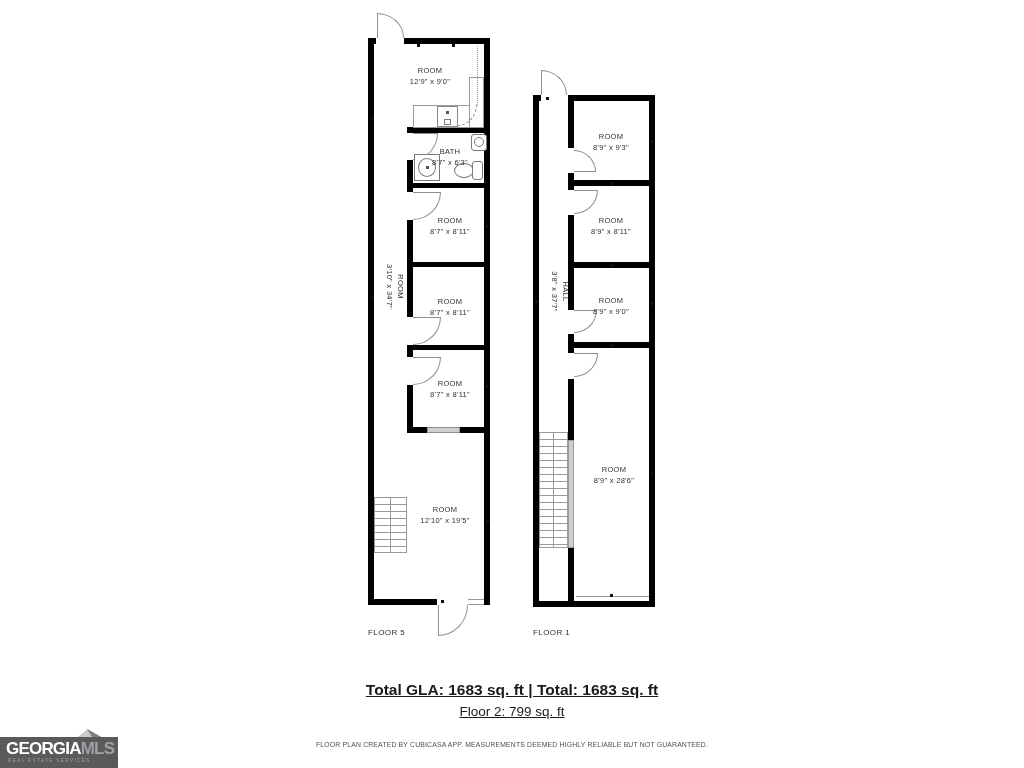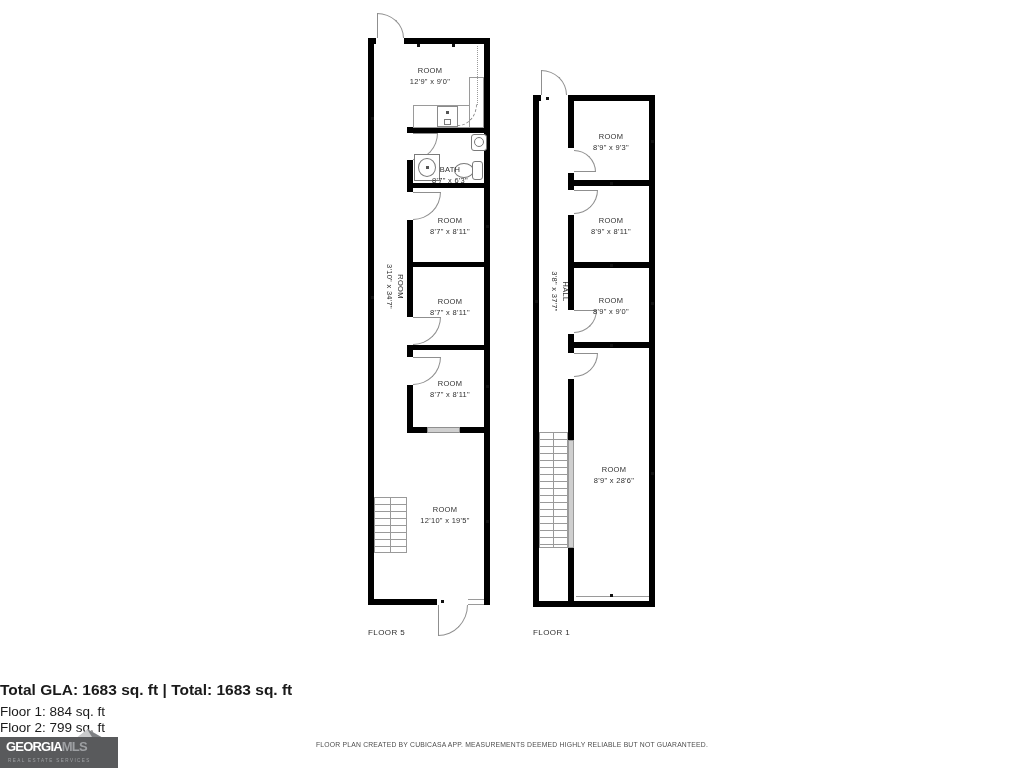--- a/index.html
+++ b/index.html
@@ -17,27 +17,27 @@
   .win-b{position:absolute;background:#fff;border-top:1px solid #9a9a9a;border-bottom:1px solid #9a9a9a;box-sizing:border-box;}
   .stairs{position:absolute;box-sizing:border-box;border:1px solid #9a9a9a;
           background:repeating-linear-gradient(to bottom,#fff 0 6px,#9a9a9a 6px 7px);}
   .fix{position:absolute;border:1px solid #7a7a7a;box-sizing:border-box;background:#fff;}
   .fix-r{border-radius:3px;}
   .fix-o{border-radius:50%;}
   .tick{position:absolute;width:3px;height:3px;background:#111;}
   .rlabel{position:absolute;text-align:center;color:#2f2f2f;font-size:7.5px;line-height:1.4;letter-spacing:.3px;}
   .vlabel{transform:rotate(90deg);}
   .floor-tag{position:absolute;font-size:8px;color:#2f2f2f;letter-spacing:.4px;}
-  .summary{position:absolute;left:0;top:681px;width:1024px;text-align:left;color:#1a1a1a;}
+  .summary{position:absolute;left:0;top:681px;width:1024px;text-align:center;color:#1a1a1a;text-decoration:underline;}
   .sum-main{font-size:15.5px;font-weight:bold;margin-bottom:5px;}
   .sum-sub{font-size:13.5px;line-height:15.5px;}
   .disclaimer{position:absolute;left:0;top:741px;width:1024px;text-align:center;
               font-size:6.8px;color:#4d4d4d;letter-spacing:.2px;}
   .logo{position:absolute;left:0;top:737px;width:118px;height:31px;background:#595a5c;}
-  .logo-line{position:absolute;left:6px;top:2px;font-size:13px;font-weight:bold;letter-spacing:-.8px;white-space:nowrap;}
+  .logo-line{position:absolute;left:6px;top:2px;font-size:17px;font-weight:bold;letter-spacing:-.8px;white-space:nowrap;}
   .logo-primary{color:#ffffff;}
   .logo-secondary{color:#9ea0a3;}
   .logo-tag{position:absolute;left:8px;top:21px;font-size:4.6px;letter-spacing:1.4px;color:#9ea0a3;white-space:nowrap;}
   .mtn{position:absolute;}
 </style>
 </head>
 <body>
 
 <div id="canvas">
 
@@ -109,21 +109,21 @@
     <div class="tick" style="left:371px;top:296px;"></div>
     <div class="tick" style="left:486px;top:225px;"></div>
     <div class="tick" style="left:486px;top:385px;"></div>
     <div class="tick" style="left:486px;top:520px;"></div>
     <div class="tick" style="left:441px;top:600px;"></div>
 
     <div class="rlabel" style="left:395px;top:66px;width:70px;">
       <div>ROOM</div>
       <div>12'9" x 9'0"</div>
     </div>
-    <div class="rlabel" style="left:415px;top:165px;width:70px;text-align:center;">
+    <div class="rlabel" style="left:415px;top:147px;width:70px;text-align:center;">
       <div>BATH</div>
       <div>8'7" x 6'3"</div>
     </div>
     <div class="rlabel" style="left:415px;top:216px;width:70px;">
       <div>ROOM</div>
       <div>8'7" x 8'11"</div>
     </div>
     <div class="rlabel" style="left:415px;top:297px;width:70px;">
       <div>ROOM</div>
       <div>8'7" x 8'11"</div>
@@ -210,21 +210,20 @@
     </div>
     <div class="rlabel" style="left:574px;top:465px;width:80px;">
       <div>ROOM</div>
       <div>8'9" x 28'6"</div>
     </div>
     <div class="floor-tag" style="left:533px;top:628px;">FLOOR 1</div>
   </div>
 
   <div class="summary">
     <div class="sum-main">Total GLA: 1683 sq. ft | Total: 1683 sq. ft</div>
-    <div class="sum-sub">Floor 1: 884 sq. ft</div>
     <div class="sum-sub">Floor 2: 799 sq. ft</div>
   </div>
   <div class="disclaimer">FLOOR PLAN CREATED BY CUBICASA APP. MEASUREMENTS DEEMED HIGHLY RELIABLE BUT NOT GUARANTEED.</div>
 
   <div>
     <div class="mtn" style="left:70px;top:729px;width:42px;height:14px;background:#c9cacb;clip-path:polygon(42% 0,100% 100%,0 100%);"></div>
     <div class="mtn" style="left:87px;top:729px;width:25px;height:14px;background:#7e8083;clip-path:polygon(0 0,100% 100%,35% 100%);"></div>
     <div class="logo">
       <div class="logo-line">
         <span class="logo-primary">GEORGIA</span><span class="logo-secondary">MLS</span>

